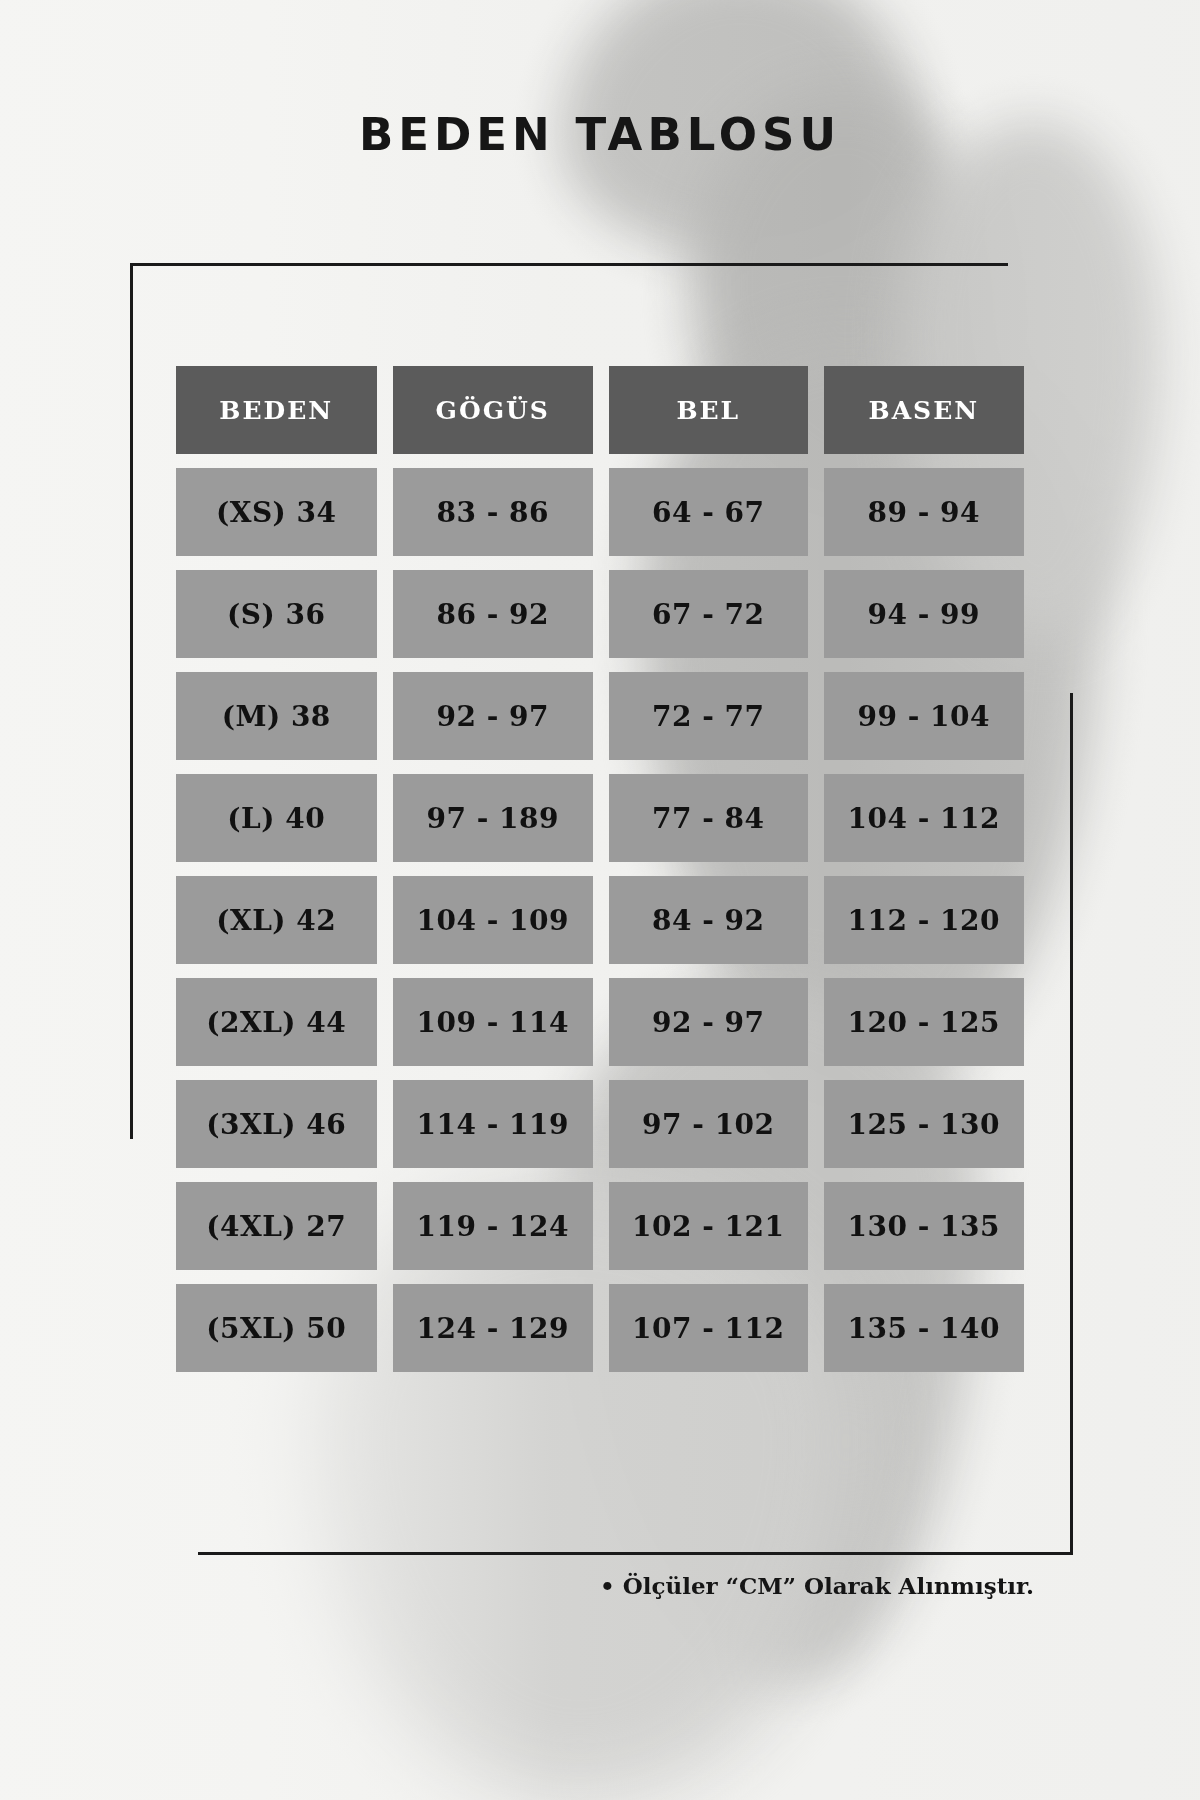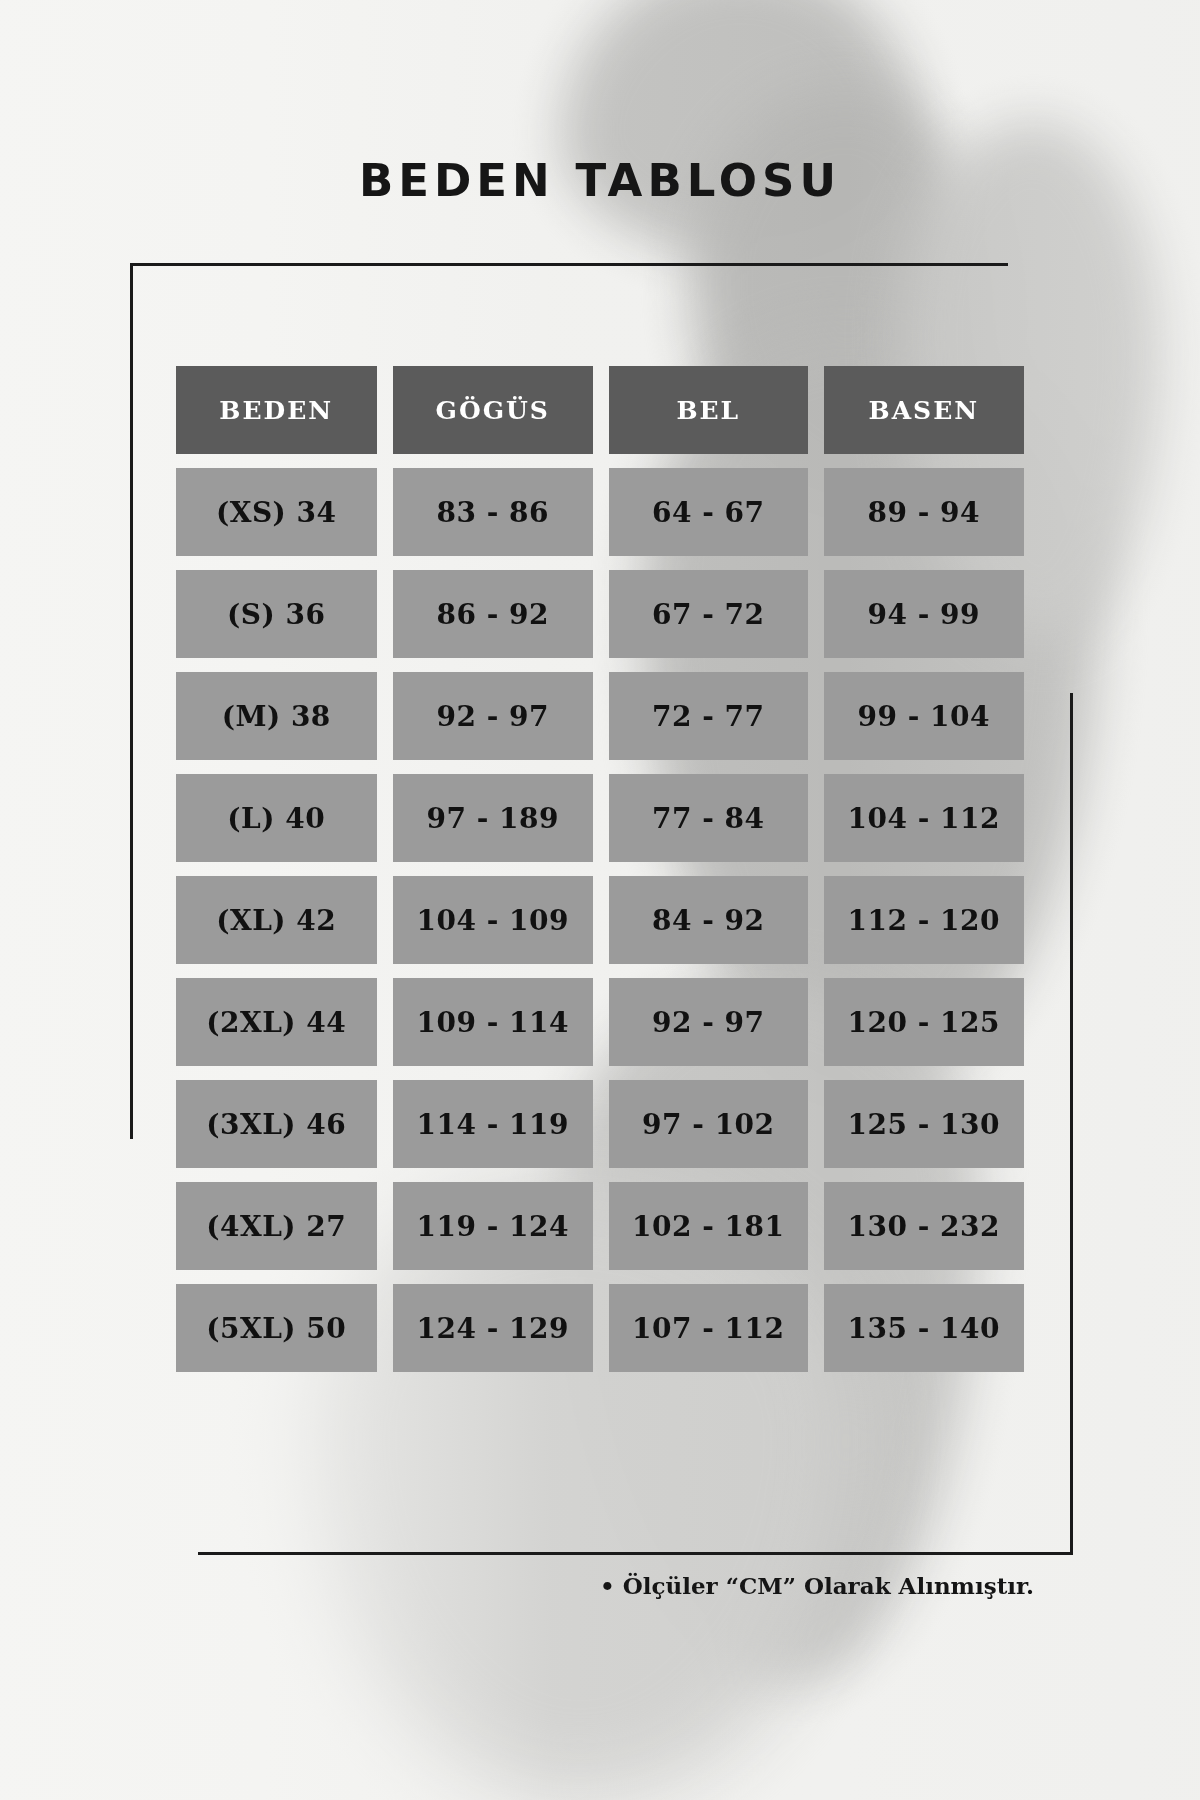--- a/index.html
+++ b/index.html
@@ -84,21 +84,20 @@
     position: absolute;
     top: 108px;
     left: 0;
     width: 1200px;
     text-align: center;
     font-family: "DejaVu Sans", sans-serif;
     font-weight: bold;
     font-size: 45px;
     letter-spacing: 5px;
     color: #161616;
-    margin-top: 46px;
   }
 
   
   .frame-line {
     position: absolute;
     background: #1a1a1a;
   }
   .frame-top {
     left: 130px; top: 263px;
     width: 878px; height: 3px;
@@ -239,22 +238,22 @@
       </tr>
       <tr>
         <td>(3XL) 46</td>
         <td>114 - 119</td>
         <td>97 - 102</td>
         <td>125 - 130</td>
       </tr>
       <tr>
         <td>(4XL) 27</td>
         <td>119 - 124</td>
-        <td>102 - 181</td>
-        <td>130 - 232</td>
+        <td>102 - 121</td>
+        <td>130 - 135</td>
       </tr>
       <tr>
         <td>(5XL) 50</td>
         <td>124 - 129</td>
         <td>107 - 112</td>
         <td>135 - 140</td>
       </tr>
     </tbody>
   </table>
 

